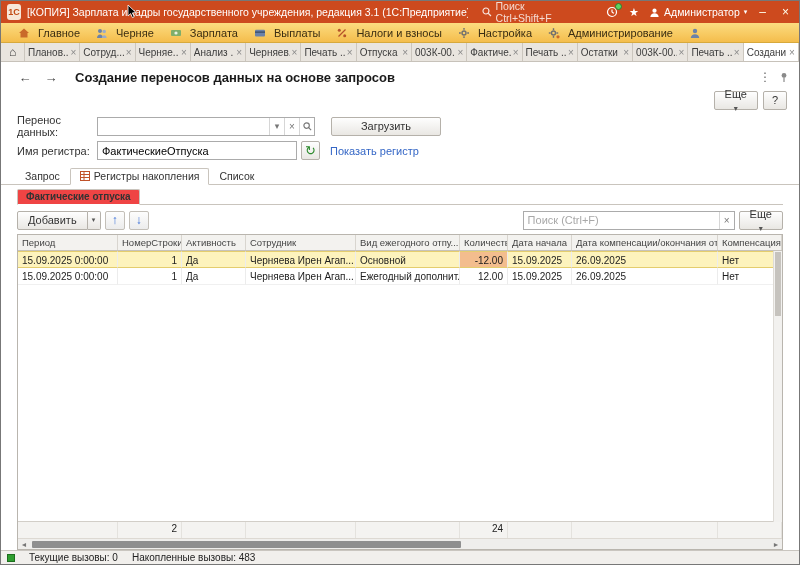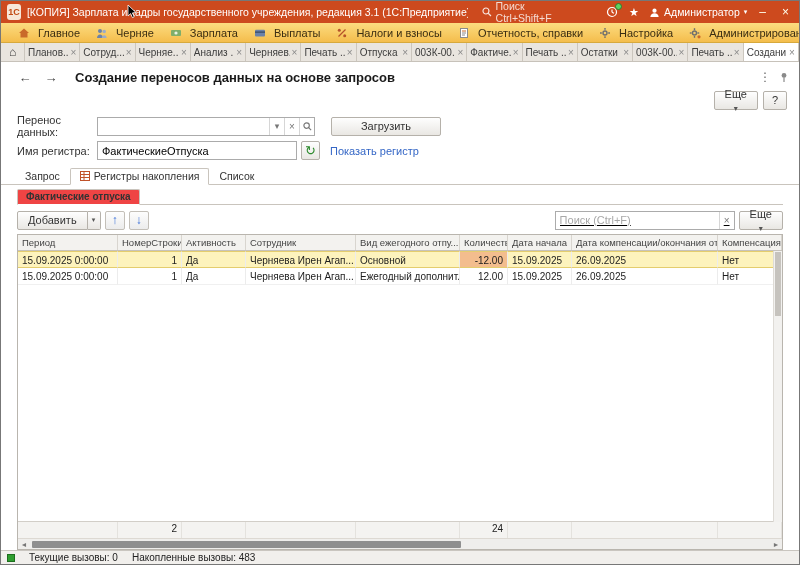--- a/index.html
+++ b/index.html
@@ -62,21 +62,21 @@
   .panel { flex:1 1 auto; display:flex; flex-direction:column; padding:0 16px; overflow:hidden; }
   .inner-tabs { display:flex; align-items:flex-end; margin-top:4px; height:16px; border-bottom:1px solid #c9c4bd; font-size:10px; color:#333; }
   .itab { padding:1px 8px 2px; border:1px solid #c9c4bd; border-bottom:1px solid #fff; background:#ef4444; margin-bottom:-1px; border-radius:2px 2px 0 0;font-weight:bold; }
 
   .toolbar { height:24px; display:flex; align-items:center; gap:4px; margin:3px 0 2px; }
   .split-btn { display:flex; height:19px; }
   .split-btn .main { border-radius:2px 0 0 2px; }
   .split-btn .arrow { width:13px; border:1px solid #b5b1aa; border-left:none; border-radius:0 2px 2px 0; background:linear-gradient(#fefefe,#e9e7e3); display:flex; align-items:center; justify-content:center; font-size:7px; color:#555; }
   .arrow-btn { width:20px; height:19px; display:flex; align-items:center; justify-content:center; border:1px solid #c3bfb8; border-radius:2px; background:linear-gradient(#fdfdfd,#ececec); color:#3a6fd8; font-weight:bold; font-size:12px; }
   .tb-spacer { flex:1 1 auto; }
-  .search-field { width:180px;text-decoration:underline; }
+  .search-field { width:212px; }
   .search-field input::placeholder { color:#a8a8a8; }
 
   
   .grid { flex:1 1 auto; border:1px solid #b9b5ae; display:flex; flex-direction:column; position:relative; overflow:hidden; background:#fff; }
   .grow { display:grid; grid-template-columns:100px 64px 64px 110px 104px 48px 64px 146px 1fr; }
   .gh { background:#f3f2ef; border-bottom:1px solid #c6c2bb; }
   .gh .c { font-size:9.5px; color:#444; padding:2px 4px 1px; border-right:1px solid #d8d5cf; overflow:hidden; white-space:nowrap; height:15px; }
   .gr .c { font-size:10px; color:#1c1c1c; padding:1px 4px; border-right:1px solid #ececec; border-bottom:1px solid #f0f0f0; overflow:hidden; white-space:nowrap; height:17px; line-height:15px; }
   .gr.selected .c { background:#fdf3bd; border-bottom:1px solid #e4cd6e; border-top:1px solid #e4cd6e; }
   .gr.selected .c.qty-neg { background:#f3bd8e; }
@@ -169,29 +169,20 @@
     <div class="menu-item">
       <svg width="12" height="12" viewBox="0 0 12 12">
           <line x1="2.5" y1="9.5" x2="9.5" y2="2.5" stroke="#b5532a" stroke-width="1.3"></line>
           <circle cx="3.3" cy="3.3" r="1.5" fill="#b5532a"></circle>
           <circle cx="8.7" cy="8.7" r="1.5" fill="#b5532a"></circle>
         </svg>
       <span>Налоги и взносы</span>
     </div>
     <div class="menu-item">
       <svg width="12" height="12" viewBox="0 0 12 12">
-          <rect x="2.5" y="1.5" width="7" height="9" fill="#fff" stroke="#8a8a8a"></rect>
-          <line x1="4" y1="4" x2="8" y2="4" stroke="#c96a2a"></line>
-          <line x1="4" y1="6" x2="8" y2="6" stroke="#8a8a8a"></line>
-          <line x1="4" y1="8" x2="7" y2="8" stroke="#8a8a8a"></line>
-        </svg>
-      <span>Отчетность, справки</span>
-    </div>
-    <div class="menu-item">
-      <svg width="12" height="12" viewBox="0 0 12 12">
           <circle cx="6" cy="6" r="2" fill="none" stroke="#6e6e6e" stroke-width="1.4"></circle>
           <g stroke="#6e6e6e" stroke-width="1.4">
             <line x1="6" y1="1" x2="6" y2="2.8"></line>
             <line x1="6" y1="9.2" x2="6" y2="11"></line>
             <line x1="1" y1="6" x2="2.8" y2="6"></line>
             <line x1="9.2" y1="6" x2="11" y2="6"></line>
           </g>
         </svg>
       <span>Настройка</span>
     </div>

